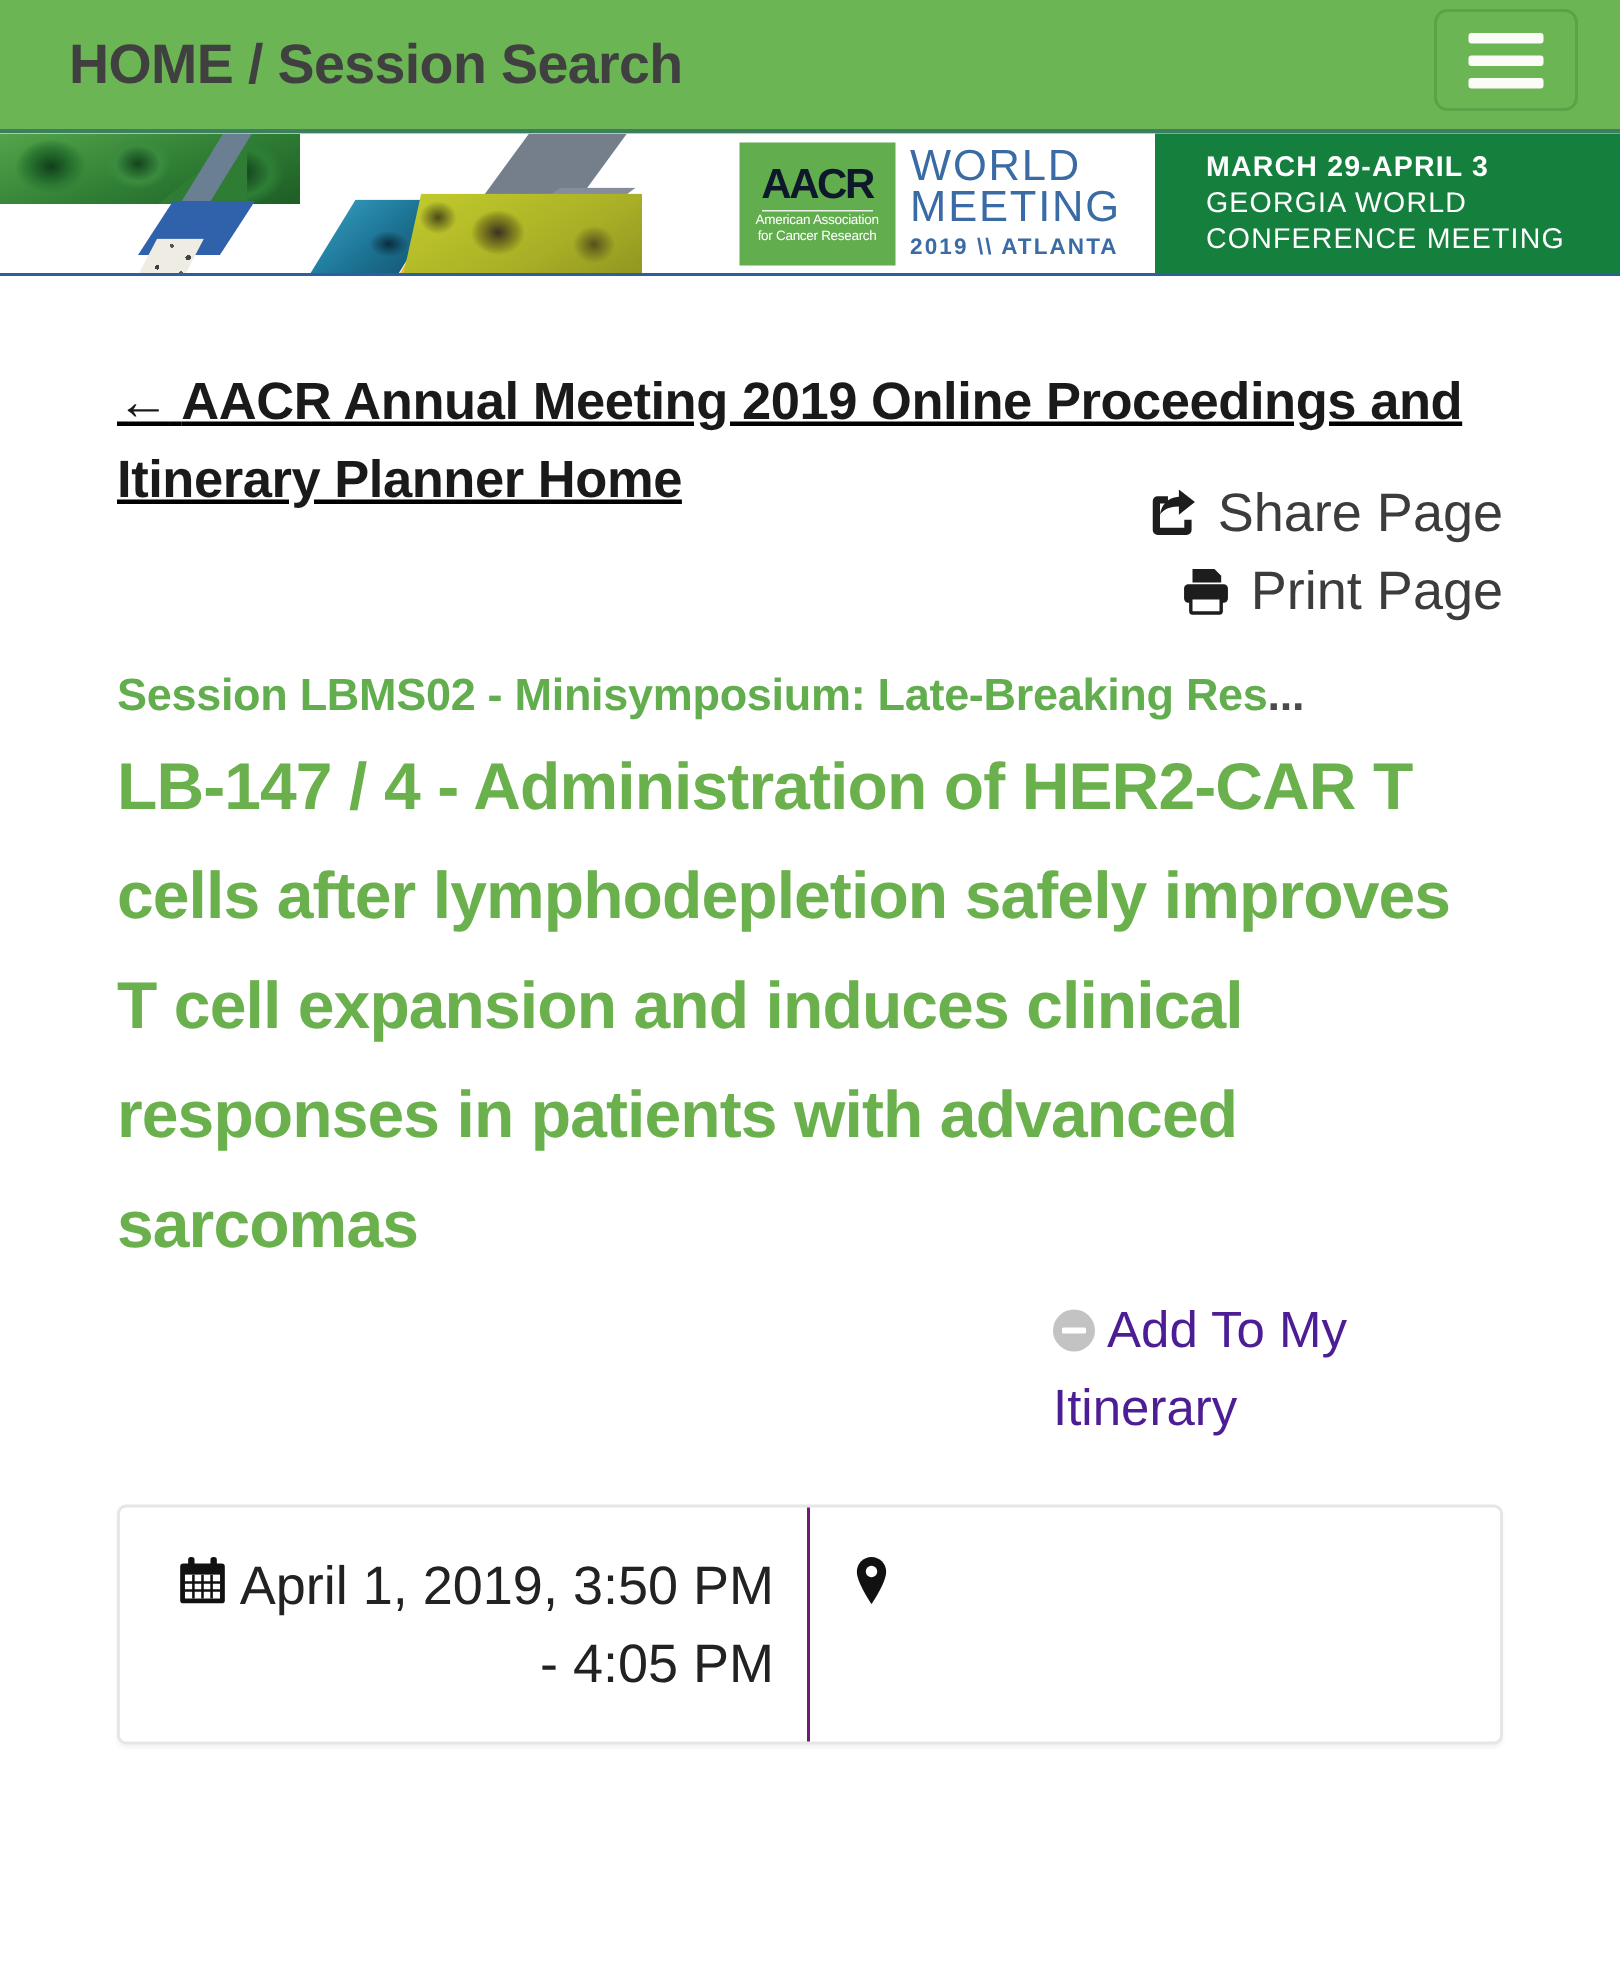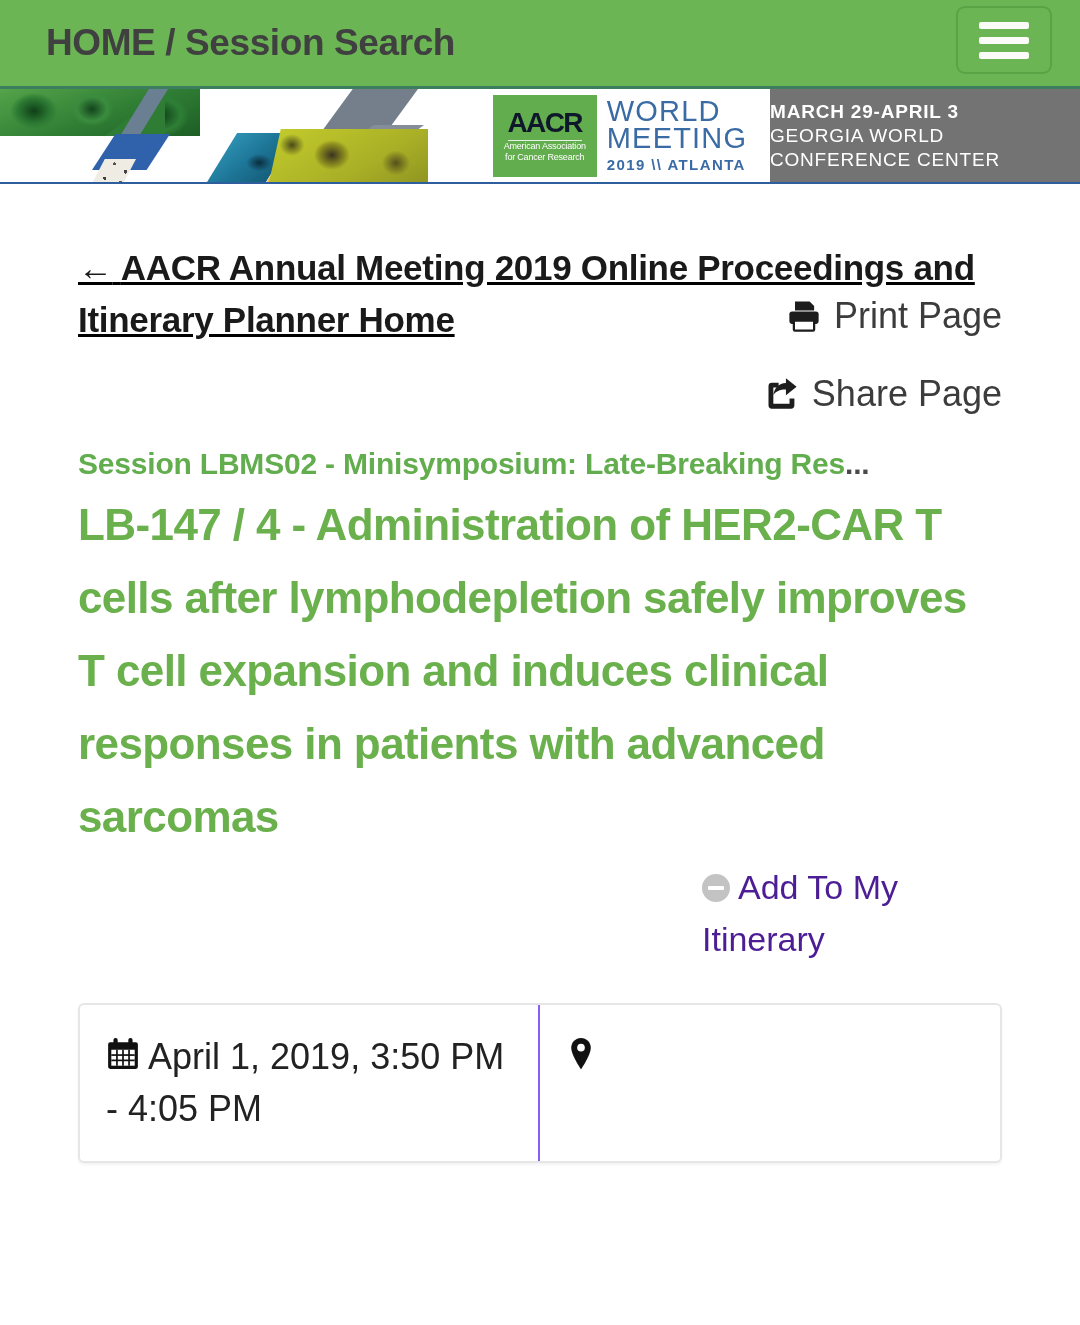--- a/index.html
+++ b/index.html
@@ -186,25 +186,26 @@
   #meet-year {
     color: #3a6ba5;
     font-size: 15px;
     font-weight: bold;
     letter-spacing: 1.4px;
     margin-top: 4px;
     white-space: nowrap;
   }
   #banner-dates {
     flex: 1;
-    background: #737373;
+    background: #15803d;
     color: #ffffff;
     display: flex;
     flex-direction: column;
     justify-content: center;
+    padding-left: 34px;
   }
   #dates-line1 { font-size: 19px; font-weight: bold; letter-spacing: 0.8px; line-height: 24px; }
   .dates-line { font-size: 19px; letter-spacing: 0.8px; line-height: 24px; }
 
   
   #content { padding: 0 78px; }
 
   #nav-row {
     margin-top: 58px;
     position: relative;
@@ -306,21 +307,21 @@
     display: flex;
     min-height: 140px;
   }
   .info-cell {
     flex: 1 1 50%;
     padding: 26px 22px 26px 26px;
     font-size: 36px;
     line-height: 52px;
     color: #222222;
   }
-  #info-cell-time { border-right: 2px solid #8b5cf6; }
+  #info-cell-time { border-right: 2px solid #701a75; text-align: right; }
   .info-icon { display: inline-block; line-height: 0; vertical-align: -2px; margin-right: 8px; }
 </style>
 </head>
 <body>
 
 <div id="top-bar">
   <div id="breadcrumb">HOME / Session Search</div>
   <div id="menu-button">
     <span class="menu-bar"></span>
     <span class="menu-bar"></span>
@@ -353,52 +354,52 @@
     <div id="meeting-block">
       <div class="meet-line">WORLD</div>
       <div class="meet-line">MEETING</div>
       <div id="meet-year">2019 \\ ATLANTA</div>
     </div>
   </div>
 
   <div id="banner-dates">
     <div id="dates-line1">MARCH 29-APRIL 3</div>
     <div class="dates-line">GEORGIA WORLD</div>
-    <div class="dates-line">CONFERENCE CENTER</div>
+    <div class="dates-line">CONFERENCE MEETING</div>
   </div>
 </div>
 
 <div id="content">
 
   <div id="nav-row">
     <div id="back-link">
       <span id="back-arrow">←</span>
       <span>AACR Annual Meeting 2019 Online Proceedings and Itinerary Planner Home</span>
     </div>
 
     <div id="page-actions">
+      <div id="share-row" class="action-link">
+        <span class="action-icon">
+          <svg width="36" height="36" viewBox="0 0 32 32" aria-hidden="true">
+            <path fill="#1d1d1d" d="M4 9a3 3 0 0 1 3-3h6v4.3H8.3v14.4h14.4V20H27v6a3 3 0 0 1-3 3H7a3 3 0 0 1-3-3V9z"></path>
+            <path fill="#1d1d1d" d="M29 9.5 19.5 2v4.3c-6.6.4-10.3 4.6-11.2 10.6 2.3-3.1 5.4-4.8 11.2-4.8V17L29 9.5z"></path>
+          </svg>
+        </span>
+        <span>Share Page</span>
+      </div>
+
       <div class="action-link">
         <span class="action-icon">
           <svg width="36" height="36" viewBox="0 0 32 32" aria-hidden="true">
             <path fill="#1d1d1d" d="M8 3h13l4 4v4H8V3z"></path>
             <rect x="3" y="12" width="26" height="11" rx="2.5" fill="#1d1d1d"></rect>
             <rect x="7" y="20" width="18" height="9" rx="1" fill="#ffffff" stroke="#1d1d1d" stroke-width="2"></rect>
           </svg>
         </span>
         <span>Print Page</span>
-      </div>
-
-      <div id="share-row" class="action-link">
-        <span class="action-icon">
-          <svg width="36" height="36" viewBox="0 0 32 32" aria-hidden="true">
-            <path fill="#1d1d1d" d="M4 9a3 3 0 0 1 3-3h6v4.3H8.3v14.4h14.4V20H27v6a3 3 0 0 1-3 3H7a3 3 0 0 1-3-3V9z"></path>
-            <path fill="#1d1d1d" d="M29 9.5 19.5 2v4.3c-6.6.4-10.3 4.6-11.2 10.6 2.3-3.1 5.4-4.8 11.2-4.8V17L29 9.5z"></path>
-          </svg>
-        </span>
-        <span>Share Page</span>
       </div>
     </div>
   </div>
 
   <div id="session-line">
     <span>Session LBMS02 - Minisymposium: Late-Breaking Res</span><span id="session-ellipsis">...</span>
   </div>
 
   <h1 id="abstract-title">LB-147 / 4 - Administration of HER2-CAR T cells after lymphodepletion safely improves T cell expansion and induces clinical responses in patients with advanced sarcomas</h1>
 

